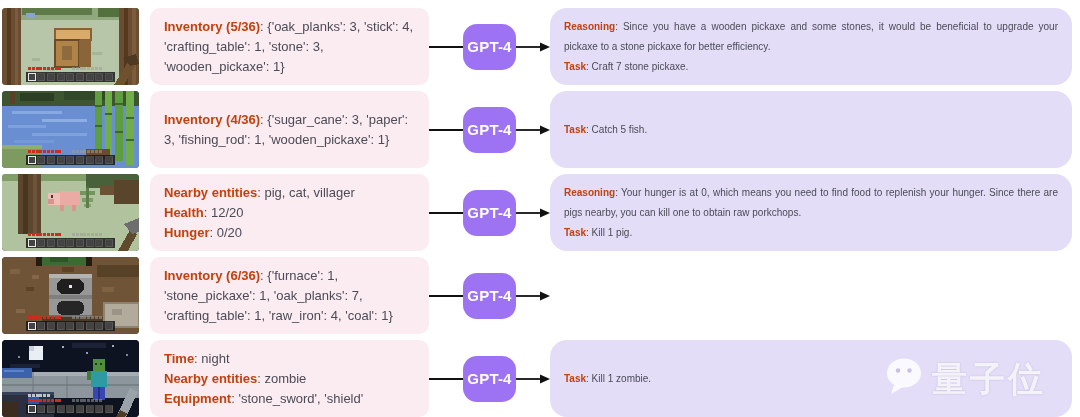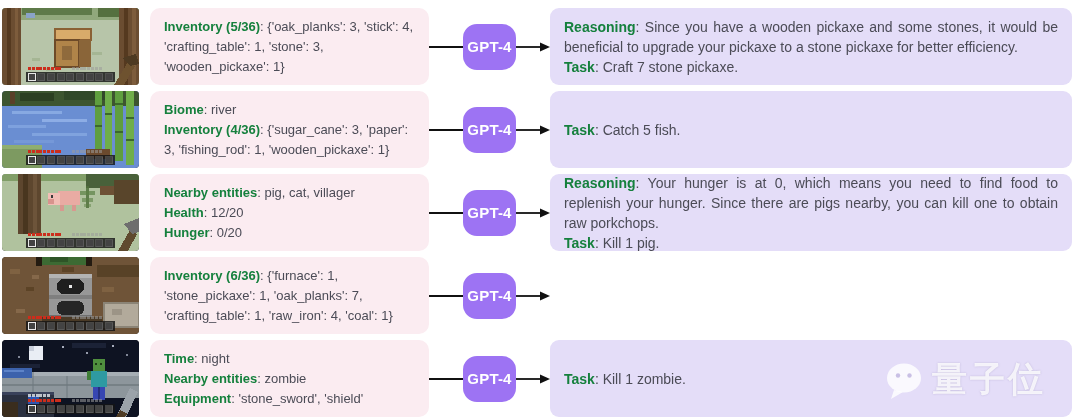--- a/index.html
+++ b/index.html
@@ -31,31 +31,31 @@
   }
   .badge{
     flex:none;width:53px;height:46px;border-radius:14px;
     background:#9d73f3;color:#ffffff;
     font-weight:700;font-size:15px;letter-spacing:.2px;
     display:flex;align-items:center;justify-content:center;
   }
   .seg{flex:none;display:block;}
   .reason{
     flex:1;margin-right:0;
-    background:#e4ddf8;border-radius:9px;
+    background:#e4ddf8;border-radius:17px;
     padding:6px 14px;box-sizing:border-box;
     display:flex;flex-direction:column;justify-content:center;
-    font-size:14px;line-height:20px;color:#4b4b56;
+    font-size:10px;line-height:20px;color:#4b4b56;
     text-align:justify;
   }
   .tline{margin:0;}
-  .lbl{font-weight:700;color:#15803d;}
+  .lbl{font-weight:700;color:#c2410c;}
   .watermark{
     position:absolute;right:34px;bottom:14px;
-    display:flex;align-items:flex-end;gap:4px;
+    display:flex;align-items:flex-start;gap:4px;
     pointer-events:none;
   }
   .wm-text{
     color:rgba(255,255,255,0.82);
     font-size:35px;font-weight:700;letter-spacing:3px;
     text-shadow:0 0 2px rgba(120,110,160,0.35);
   }
 </style>
 </head>
 <body>
@@ -171,21 +171,20 @@
         <rect x="93" y="34" width="7" height="2" fill="#3c682a"></rect>
           <rect x="113" y="40" width="8" height="2" fill="#3c682a"></rect>
           <rect x="124" y="48" width="8" height="2" fill="#3c682a"></rect>
         <rect x="0" y="54" width="40" height="23" fill="#7d9a61"></rect>
           <rect x="0" y="54" width="40" height="4" fill="#8fae70"></rect>
         <rect x="84" y="58" width="24" height="10" fill="#6b4a2e"></rect>
         <use href="#hud"></use>
       </svg>
     </div>
     <div class="obs">
-      <p class="tline"><b class="lbl">Biome</b><span>: river</span></p>
       <p class="tline"><b class="lbl">Inventory (4/36)</b><span>: {'sugar_cane': 3, 'paper': 3, 'fishing_rod': 1, 'wooden_pickaxe': 1}</span></p>
     </div>
     <div class="flow">
       <svg class="seg" width="34" height="12">
           <line x1="0" y1="6" x2="34" y2="6" stroke="#111" stroke-width="1.8"></line>
         </svg>
       <div class="badge">GPT-4</div>
       <svg class="seg" width="34" height="12">
           <line x1="0" y1="6" x2="25" y2="6" stroke="#111" stroke-width="1.8"></line>
           <polygon points="24,1.5 34,6 24,10.5" fill="#111"></polygon>

